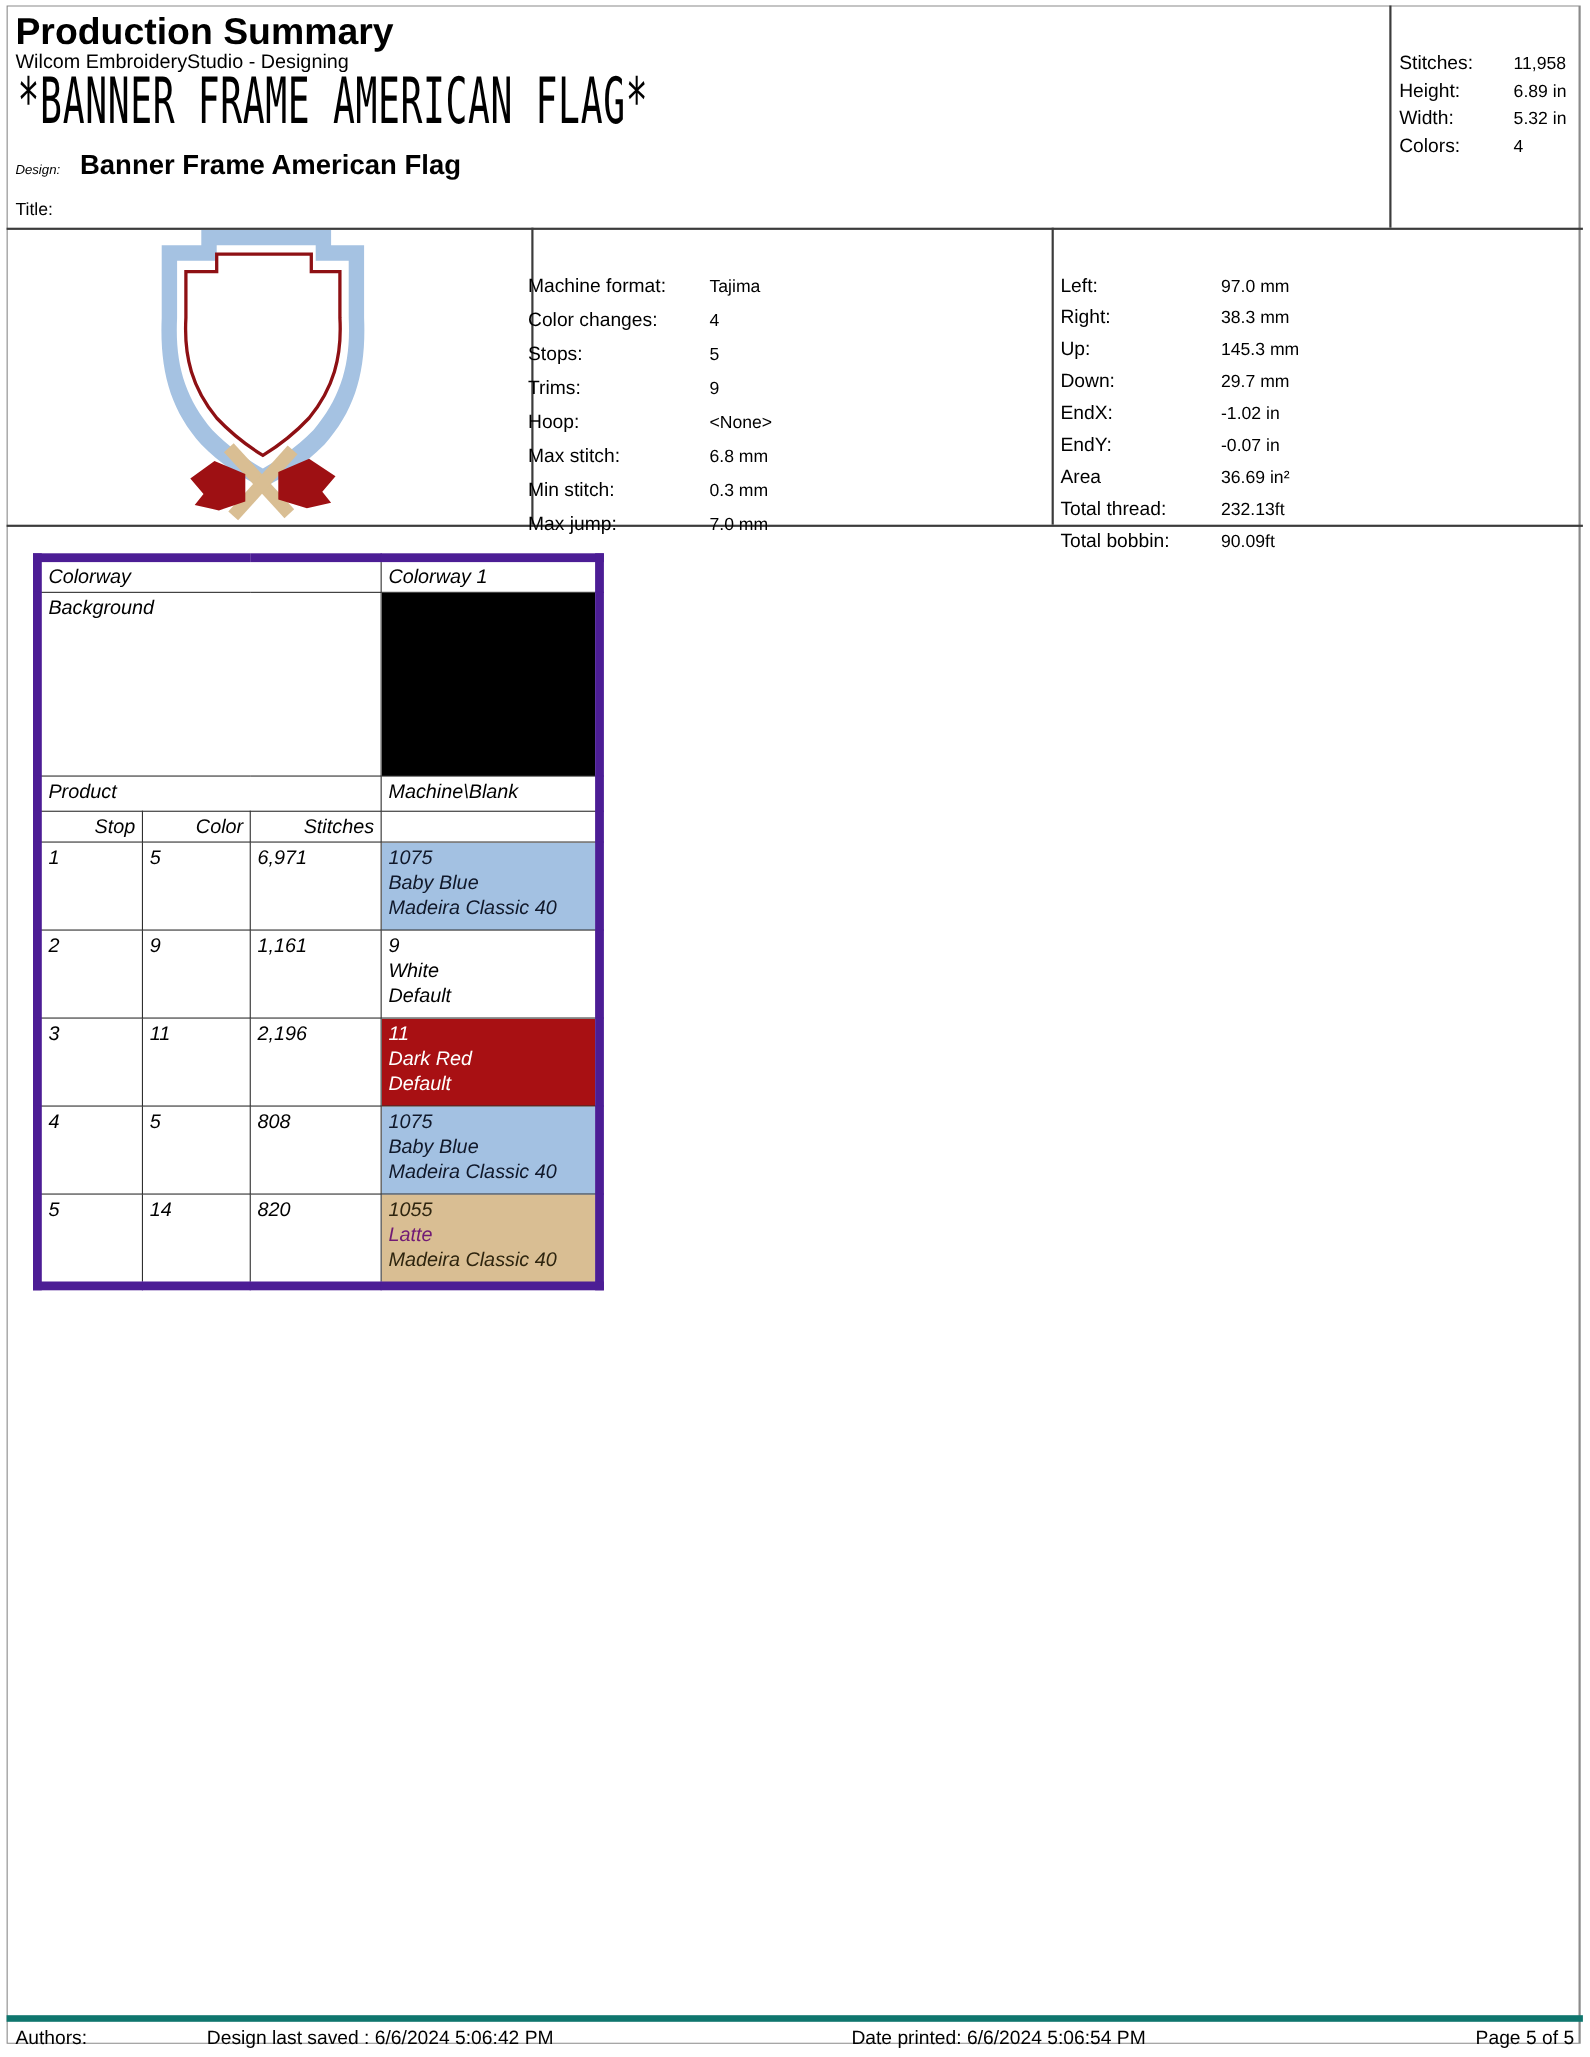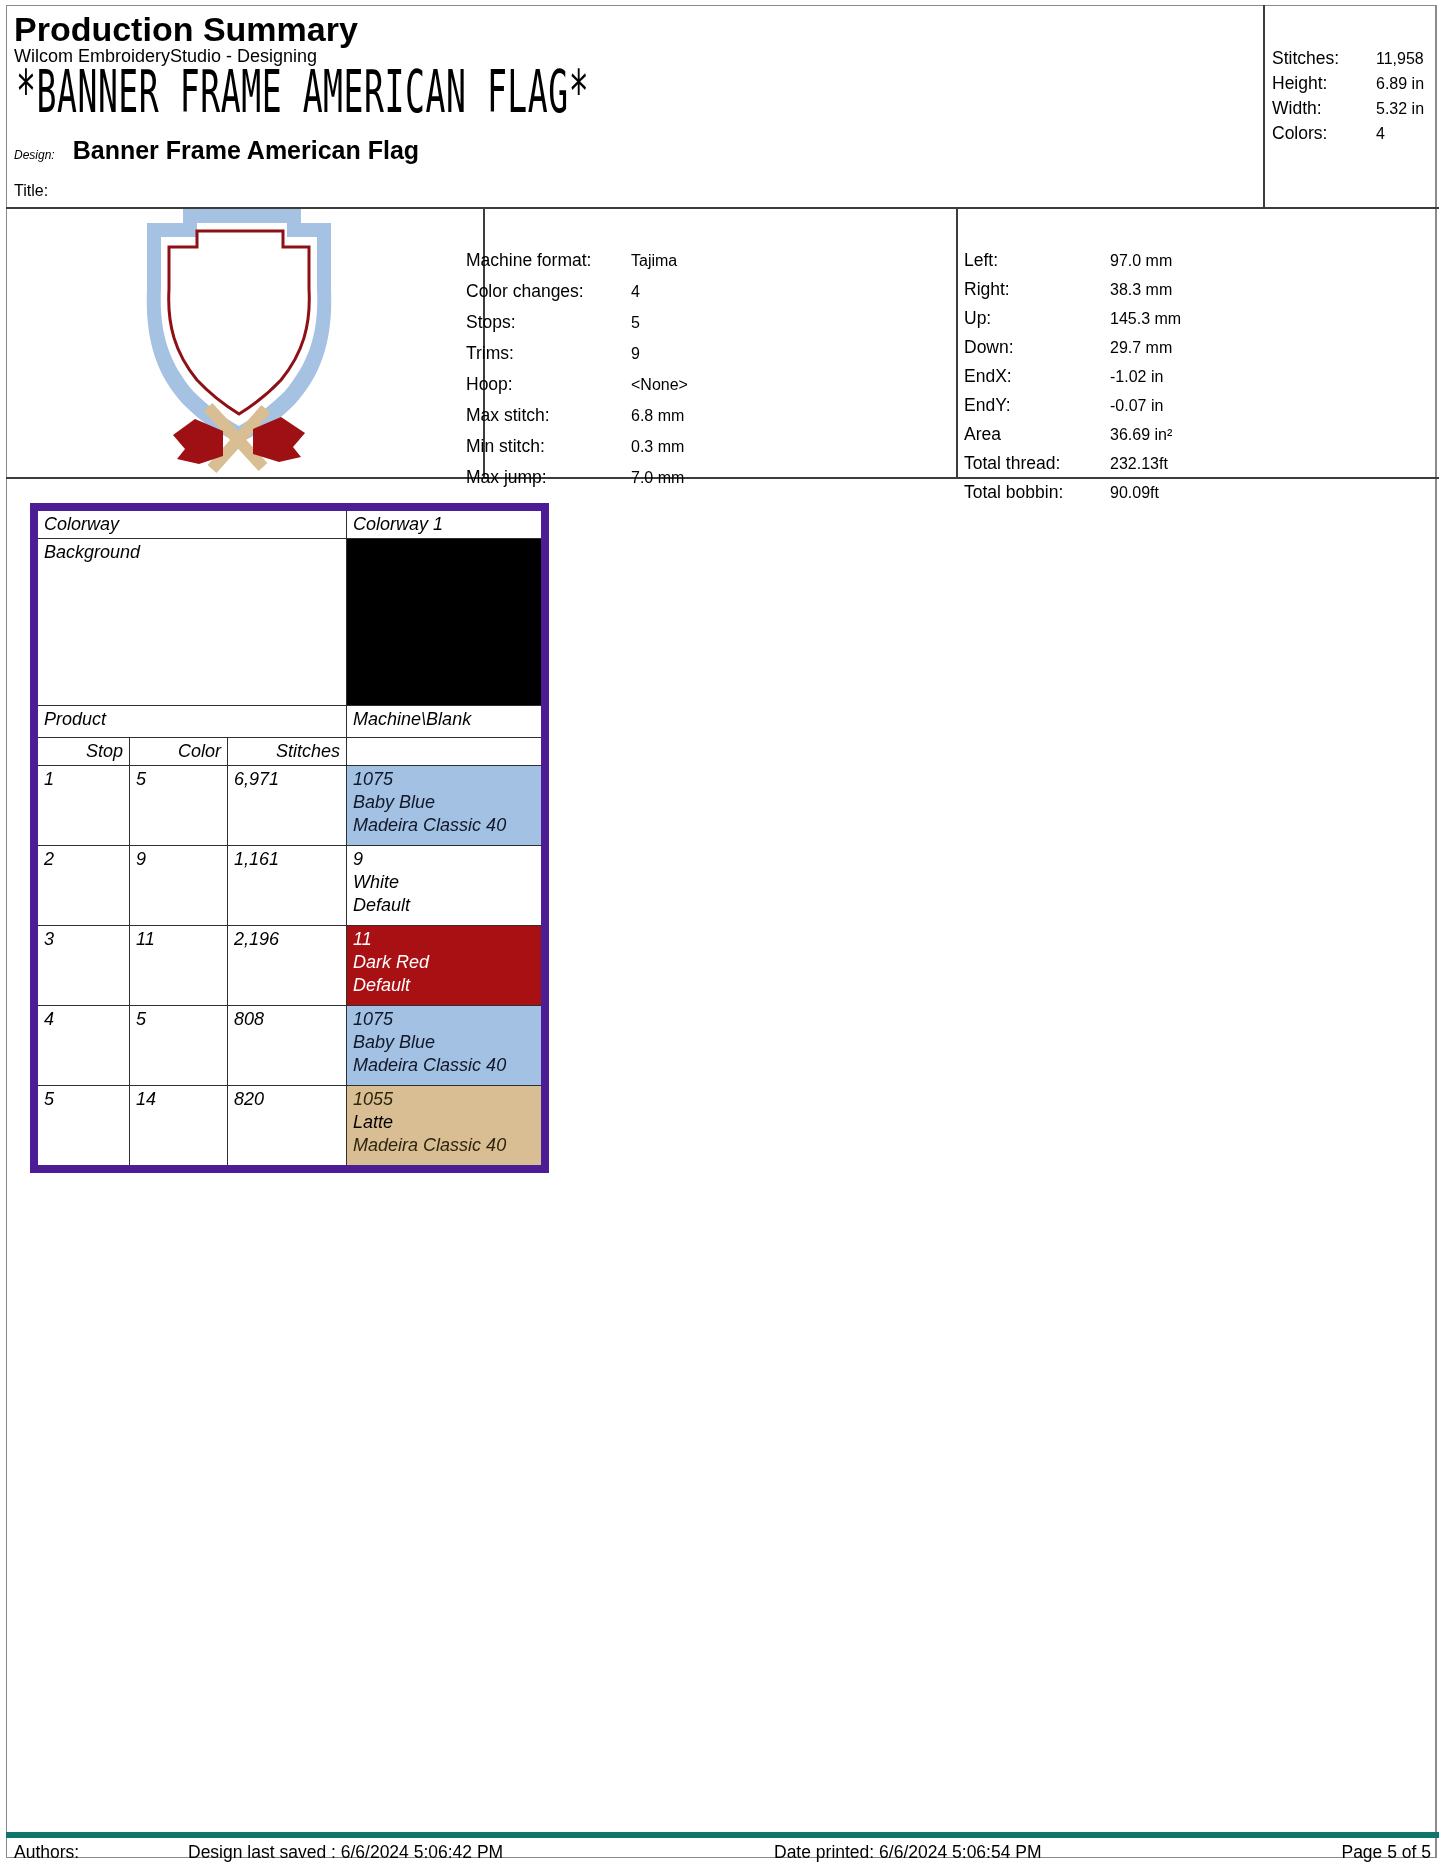--- a/index.html
+++ b/index.html
@@ -113,21 +113,21 @@
   <svg class="design-preview" viewBox="0 0 220 268">
     <path fill-rule="evenodd" d="M48,0 L166,0 L166,14 L196,14 L196,80 C198,128 188,164 160,195 C140,215 122,226 104,234 C86,226 68,215 48,195 C20,164 10,128 12,80 L12,14 L48,14 Z
              M62,14 L62,28 L26,28 L26,80 C24,122 33,152 58,182 C75,199 90,209 104,217 C118,209 133,199 150,182 C175,152 184,122 182,80 L182,28 L152,28 L152,14 Z" style="fill: rgb(165, 194, 226);"></path>
     <path fill="none" stroke-width="3" d="M70,22 L148,22 L148,38 L174,38 L174,80 C176,116 168,144 146,171 C131,187 117,197 104,205 C91,197 77,187 62,171 C40,144 32,116 34,80 L34,38 L62,38 L62,22 Z" style="stroke: rgb(142, 16, 20);"></path>
     <path stroke-width="12" fill="none" d="M73,198 L128,258" style="stroke: rgb(217, 190, 147);"></path>
     <path stroke-width="12" fill="none" d="M131,200 L77,260" style="stroke: rgb(217, 190, 147);"></path>
     <path d="M88,222 L60,210 L38,226 L50,240 L42,250 L64,255 L88,247 Z" style="fill: rgb(158, 16, 19);"></path>
     <path d="M118,220 L146,208 L170,224 L158,238 L166,248 L144,253 L118,245 Z" style="fill: rgb(158, 16, 19);"></path>
   </svg>
 
-  <div class="kv-block machine" style="left:466px;top:213px;width:330px;">
+  <div class="kv-block machine" style="left:480px;top:213px;width:330px;">
     <div class="kv-row">
       <span class="kv-label">Machine format:</span>
       <span class="kv-value">Tajima</span>
     </div>
     <div class="kv-row">
       <span class="kv-label">Color changes:</span>
       <span class="kv-value">4</span>
     </div>
     <div class="kv-row">
       <span class="kv-label">Stops:</span>
@@ -260,21 +260,21 @@
         <div style="color: rgb(16, 24, 42);">Baby Blue</div>
         <div style="color: rgb(16, 24, 42);">Madeira Classic 40</div>
       </td>
     </tr>
     <tr class="thread-row">
       <td>5</td>
       <td>14</td>
       <td>820</td>
       <td style="background-color: rgb(217, 190, 147);">
         <div style="color: rgb(46, 37, 15);">1055</div>
-        <div style="color: #000000;">Latte</div>
+        <div style="color: #701a75;">Latte</div>
         <div style="color: rgb(46, 37, 15);">Madeira Classic 40</div>
       </td>
     </tr>
   </tbody>
     </table>
 
   <div class="footer-bar">
     <span class="footer-item f-authors">Authors:</span>
     <span class="footer-item f-saved">Design last saved : 6/6/2024 5:06:42 PM</span>
     <span class="footer-item f-printed">Date printed: 6/6/2024 5:06:54 PM</span>

